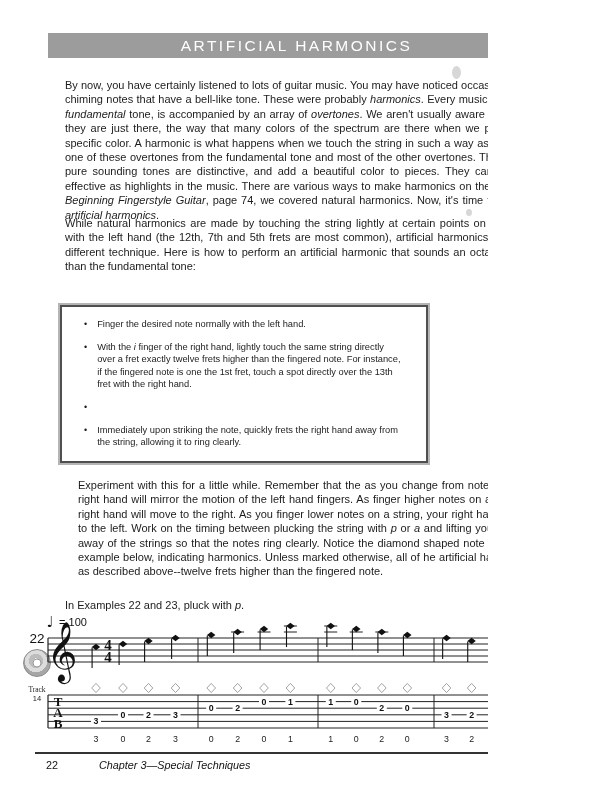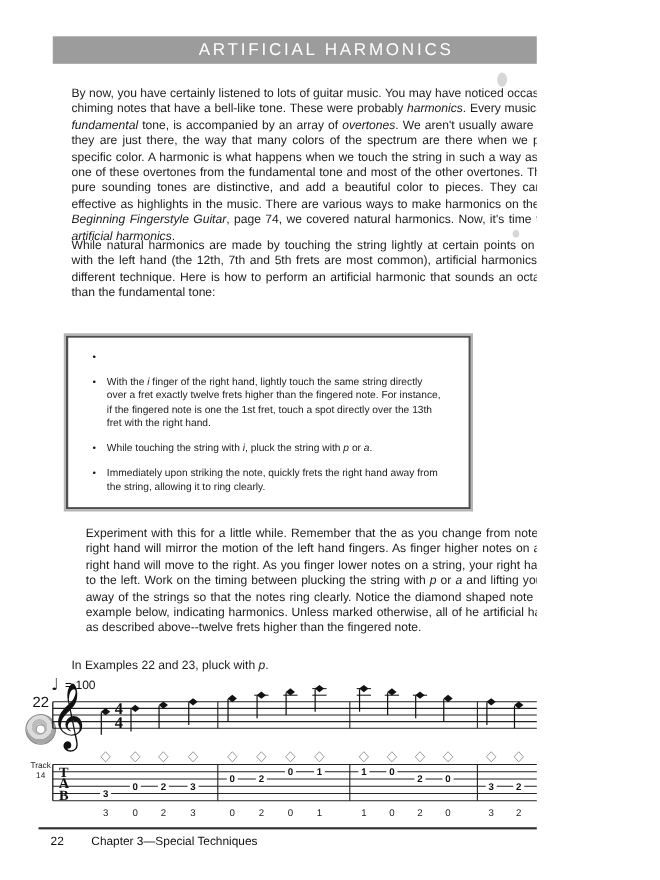--- a/index.html
+++ b/index.html
@@ -32,25 +32,25 @@
   .bullet{flex:0 0 auto;font-size:9px;line-height:12.6px;}
   i{font-style:italic;}
   .ex-margin{position:absolute;left:18px;top:631px;width:38px;text-align:center;}
   .ex-num{font-size:13.5px;color:#111;margin-bottom:3px;}
   .cd{position:relative;width:26px;height:26px;margin:0 auto;border-radius:50%;
     border:1px solid #8a8a8a;
     background:radial-gradient(circle at 46% 42%, #efefef 0 12%, #bcbcbc 13% 34%, #dcdcdc 35% 54%, #a6a6a6 55% 100%);}
   .cd-hole{position:absolute;left:50%;top:50%;width:7px;height:7px;transform:translate(-50%,-50%);
     background:#fff;border:1.5px solid #9a9a9a;border-radius:50%;}
   .track-label,.track-num{font-size:7.5px;line-height:9px;color:#222;}
-  .track-label{margin-top:14px;}
+  .track-label{margin-top:8px;font-family:Liberation Serif, serif;}
   svg.notation{position:absolute;left:0;top:0;width:600px;height:800px;pointer-events:none;}
   .footer-rule{position:absolute;left:35px;top:752px;width:531px;height:2px;background:#333;}
   .footer{position:absolute;left:46px;top:759px;font-size:10.8px;color:#111;}
-  .footer .chap{margin-left:22px;}
+  .footer .chap{margin-left:38px;font-style:italic;}
   .smudge{position:absolute;border-radius:50%;background:rgba(150,150,150,.38);}
   .sm1{left:452px;top:66px;width:9px;height:13px;}
   .sm2{left:523px;top:105px;width:6px;height:9px;}
   .sm3{left:554px;top:156px;width:9px;height:14px;}
   .sm4{left:466px;top:209px;width:6px;height:7px;}
   .sm5{left:553px;top:487px;width:8px;height:11px;}
 </style>
 </head>
 <body>
 
@@ -60,28 +60,28 @@
     <span>ARTIFICIAL HARMONICS</span>
   </div>
 
   <p class="body-text p1">By now, you have certainly listened to lots of guitar music.  You may have noticed occasional high chiming notes that have a bell-like tone.  These were probably <i>harmonics</i>.  Every musical note, or <i>fundamental</i> tone, is accompanied by an array of <i>overtones</i>.  We aren't usually aware of them—they are just there, the way that many colors of the spectrum are there when we perceive a specific color. A harmonic is what happens when we touch the string in such a way as to isolate one of these overtones from the fundamental tone and most of the other overtones. These high, pure sounding tones are distinctive, and add a beautiful color to pieces.  They can be very effective as highlights in the music.  There are various ways to make harmonics on the guitar.  In <i>Beginning Fingerstyle Guitar</i>, page 74, we covered natural harmonics.  Now, it's time to discuss <i>artificial harmonics</i>.</p>
   <p class="body-text p2">While natural harmonics are made by touching the string lightly at certain points on the string with the left hand (the 12th, 7th and 5th frets are most common), artificial harmonics involve a different technique.  Here is how to perform an artificial harmonic that sounds an octave higher than the fundamental tone:</p>
 
   <div class="tip-box">
     <ul>
       <li>
           <span class="bullet">•</span>
+          <span>Finger the desired note normally with the left hand.</span>
         </li>
       <li>
           <span class="bullet">•</span>
           <span>With the <i>i</i> finger of the right hand, lightly touch the same string directly over a fret exactly twelve frets higher than the fingered note. For instance, if the fingered note is one the 1st fret, touch a spot directly over the 13th fret with the right hand.</span>
         </li>
       <li>
           <span class="bullet">•</span>
-          <span>While touching the string with <i>i</i>, pluck the string with <i>p</i> or <i>a</i>.</span>
         </li>
       <li>
           <span class="bullet">•</span>
           <span>Immediately upon striking the note, quickly frets the right hand away from the string, allowing it to ring clearly.</span>
         </li>
     </ul>
   </div>
 
   <p class="body-text p3">Experiment with this for a little while.  Remember that the as you change from note to note, the right hand will mirror the motion of the left hand fingers.  As finger higher notes on a string, your right hand will move to the right. As you finger lower notes on a string, your right hand will move to the left. Work on the timing between plucking the string with <i>p</i> or <i>a</i> and lifting your right hand away of the strings so that the notes ring clearly.  Notice the diamond shaped note heads in the example below, indicating harmonics.  Unless marked otherwise, all of he artificial harmonics are as described above--twelve frets higher than the fingered note.</p>
   <p class="body-text p4">In Examples 22 and 23, pluck with <i>p</i>.</p>

